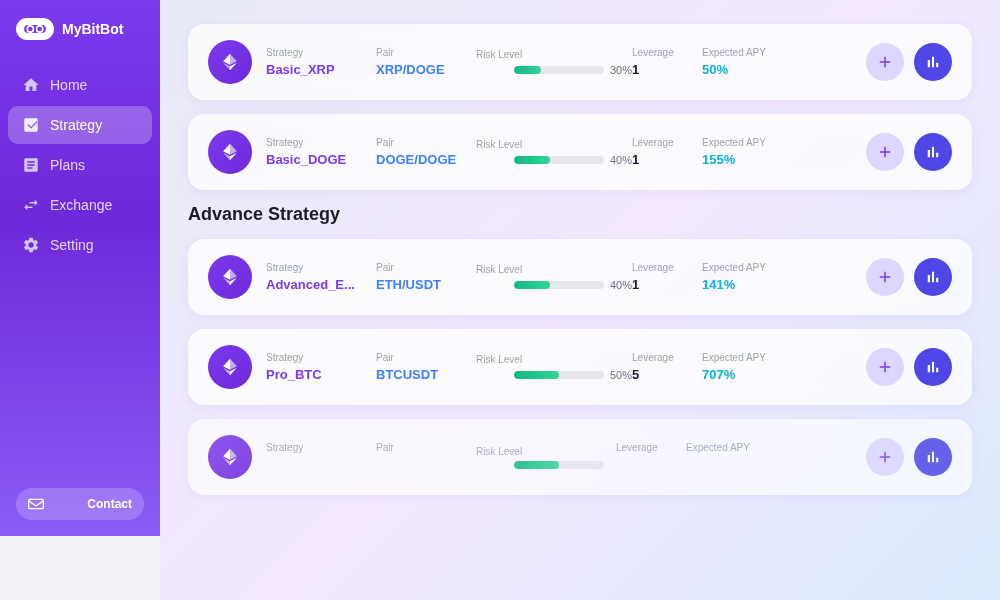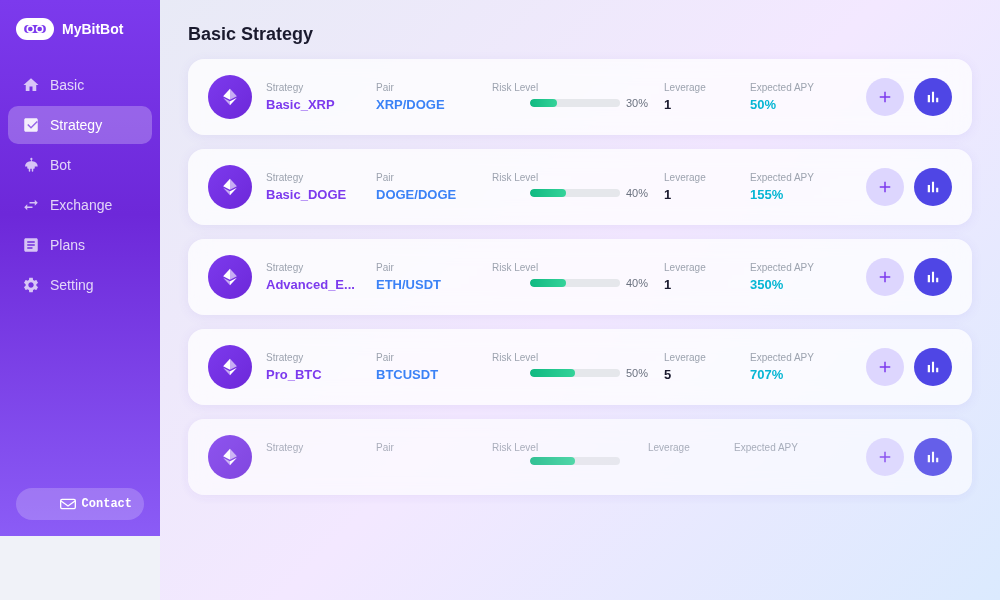--- a/index.html
+++ b/index.html
@@ -63,31 +63,30 @@
     }
     .nav-item.active {
       background: rgba(255,255,255,0.25);
       color: white;
     }
     .nav-icon { width: 18px; height: 18px; opacity: 0.9; }
 
     .sidebar-contact {
       display: flex;
       align-items: center;
-      justify-content: flex-end;
+      justify-content: space-between;
       gap: 6px;
       background: rgba(255,255,255,0.2);
       border-radius: 20px;
       margin: 0 16px;
       padding: 8px 12px;
       color: white;
       font-size: 12px;
       font-weight: 600;
       cursor: pointer;
-      font-family: Liberation Mono, monospace;
     }
 
     
     .main {
       flex: 1;
       overflow-y: auto;
       padding: 24px 28px;
       background: linear-gradient(135deg, #e8eaf6 0%, #f3e8ff 50%, #dbeafe 100%);
     }
 
@@ -136,22 +135,22 @@
     }
     .strategy-name {
       color: #7c3aed;
       font-weight: 700;
       font-size: 13px;
     }
 
     .card-cols {
       display: flex;
       flex: 1;
-      align-items: flex-start;
-      gap: 16px;
+      align-items: center;
+      gap: 0;
     }
 
     .card-col {
       display: flex;
       flex-direction: column;
       min-width: 90px;
     }
     .col-pair { min-width: 100px; }
     .col-risk { min-width: 140px; }
     .col-leverage { min-width: 70px; }
@@ -239,49 +238,43 @@
     </div>
     <span class="logo-text">MyBitBot</span>
   </div>
 
   <nav class="sidebar-nav">
 
     <div class="nav-item">
       <svg class="nav-icon" viewBox="0 0 24 24" fill="currentColor">
         <path d="M10 20v-6h4v6h5v-8h3L12 3 2 12h3v8z"></path>
       </svg>
-      <span>Basic</span>
+      <span>Home</span>
     </div>
 
     <div class="nav-item active">
       <svg class="nav-icon" viewBox="0 0 24 24" fill="currentColor">
         <path d="M19 3H5c-1.1 0-2 .9-2 2v14c0 1.1.9 2 2 2h14c1.1 0 2-.9 2-2V5c0-1.1-.9-2-2-2zm-7 14l-5-5 1.41-1.41L12 14.17l7.59-7.59L21 8l-9 9z"></path>
       </svg>
       <span>Strategy</span>
     </div>
 
+
     <div class="nav-item">
       <svg class="nav-icon" viewBox="0 0 24 24" fill="currentColor">
-        <path d="M12 2a2 2 0 0 1 2 2c0 .74-.4 1.39-1 1.73V7h1a7 7 0 0 1 7 7H4a7 7 0 0 1 7-7h1V5.73c-.6-.34-1-.99-1-1.73a2 2 0 0 1 2-2M7 14v2a1 1 0 0 0 1 1h1v3a1 1 0 0 0 2 0v-3h2v3a1 1 0 0 0 2 0v-3h1a1 1 0 0 0 1-1v-2H7m9.5-1a.5.5 0 0 1 .5.5.5.5 0 0 1-.5.5.5.5 0 0 1-.5-.5.5.5 0 0 1 .5-.5m-9 0a.5.5 0 0 1 .5.5.5.5 0 0 1-.5.5.5.5 0 0 1-.5-.5.5.5 0 0 1 .5-.5z"></path>
-      </svg>
-      <span>Bot</span>
+        <path d="M19 3H5c-1.1 0-2 .9-2 2v14c0 1.1.9 2 2 2h14c1.1 0 2-.9 2-2V5c0-1.1-.9-2-2-2zm-5 14H7v-2h7v2zm3-4H7v-2h10v2zm0-4H7V7h10v2z"></path>
+      </svg>
+      <span>Plans</span>
     </div>
 
     <div class="nav-item">
       <svg class="nav-icon" viewBox="0 0 24 24" fill="currentColor">
         <path d="M6.99 11L3 15l3.99 4v-3H14v-2H6.99v-3zM21 9l-3.99-4v3H10v2h7.01v3L21 9z"></path>
       </svg>
       <span>Exchange</span>
-    </div>
-
-    <div class="nav-item">
-      <svg class="nav-icon" viewBox="0 0 24 24" fill="currentColor">
-        <path d="M19 3H5c-1.1 0-2 .9-2 2v14c0 1.1.9 2 2 2h14c1.1 0 2-.9 2-2V5c0-1.1-.9-2-2-2zm-5 14H7v-2h7v2zm3-4H7v-2h10v2zm0-4H7V7h10v2z"></path>
-      </svg>
-      <span>Plans</span>
     </div>
 
     <div class="nav-item">
       <svg class="nav-icon" viewBox="0 0 24 24" fill="currentColor">
         <path d="M19.14,12.94c0.04-0.3,0.06-0.61,0.06-0.94c0-0.32-0.02-0.64-0.07-0.94l2.03-1.58c0.18-0.14,0.23-0.41,0.12-0.61 l-1.92-3.32c-0.12-0.22-0.37-0.29-0.59-0.22l-2.39,0.96c-0.5-0.38-1.03-0.7-1.62-0.94L14.4,2.81c-0.04-0.24-0.24-0.41-0.48-0.41 h-3.84c-0.24,0-0.43,0.17-0.47,0.41L9.25,5.35C8.66,5.59,8.12,5.92,7.63,6.29L5.24,5.33c-0.22-0.08-0.47,0-0.59,0.22L2.74,8.87 C2.62,9.08,2.66,9.34,2.86,9.48l2.03,1.58C4.84,11.36,4.8,11.69,4.8,12s0.02,0.64,0.07,0.94l-2.03,1.58 c-0.18,0.14-0.23,0.41-0.12,0.61l1.92,3.32c0.12,0.22,0.37,0.29,0.59,0.22l2.39-0.96c0.5,0.38,1.03,0.7,1.62,0.94l0.36,2.54 c0.05,0.24,0.24,0.41,0.48,0.41h3.84c0.24,0,0.44-0.17,0.47-0.41l0.36-2.54c0.59-0.24,1.13-0.56,1.62-0.94l2.39,0.96 c0.22,0.08,0.47,0,0.59-0.22l1.92-3.32c0.12-0.22,0.07-0.47-0.12-0.61L19.14,12.94z M12,15.6c-1.98,0-3.6-1.62-3.6-3.6 s1.62-3.6,3.6-3.6s3.6,1.62,3.6,3.6S13.98,15.6,12,15.6z"></path>
       </svg>
       <span>Setting</span>
     </div>
   </nav>
 
@@ -289,21 +282,20 @@
     <svg width="16" height="16" viewBox="0 0 24 24" fill="white">
       <rect x="1" y="5" width="22" height="14" rx="2" fill="none" stroke="white" stroke-width="2"></rect>
       <path d="M23 7l-11 8L1 7" stroke="white" stroke-width="2" fill="none"></path>
     </svg>
     <span>Contact</span>
   </div>
 </div>
 
 <div class="main">
 
-  <div class="section-title">Basic Strategy</div>
 
   <div class="strategy-card">
     <div class="card-icon-wrap">
       <svg viewBox="0 0 32 32" fill="none" xmlns="http://www.w3.org/2000/svg">
         <polygon points="16,4 16,20 26,15" fill="rgba(255,255,255,0.6)"></polygon>
         <polygon points="16,4 6,15 16,20" fill="white"></polygon>
         <polygon points="16,22 6,17 16,28" fill="rgba(255,255,255,0.6)"></polygon>
         <polygon points="16,22 26,17 16,28" fill="white"></polygon>
       </svg>
     </div>
@@ -391,20 +383,21 @@
           </svg>
       </button>
       <button class="action-btn chart">
         <svg width="18" height="18" viewBox="0 0 24 24" fill="white">
             <path d="M5 9.2h3V19H5zM10.6 5h2.8v14h-2.8zm5.6 8H19v6h-2.8z"></path>
           </svg>
       </button>
     </div>
   </div>
 
+  <div class="section-title section-gap">Advance Strategy</div>
 
   <div class="strategy-card">
     <div class="card-icon-wrap">
       <svg viewBox="0 0 32 32" fill="none" xmlns="http://www.w3.org/2000/svg">
         <polygon points="16,4 16,20 26,15" fill="rgba(255,255,255,0.6)"></polygon>
         <polygon points="16,4 6,15 16,20" fill="white"></polygon>
         <polygon points="16,22 6,17 16,28" fill="rgba(255,255,255,0.6)"></polygon>
         <polygon points="16,22 26,17 16,28" fill="white"></polygon>
       </svg>
     </div>
@@ -425,21 +418,21 @@
           </div>
           <span class="progress-label">40%</span>
         </div>
       </div>
       <div class="card-col col-leverage">
         <span class="col-label">Leverage</span>
         <span class="col-value">1</span>
       </div>
       <div class="card-col col-apy">
         <span class="col-label">Expected APY</span>
-        <span class="col-value cyan">350%</span>
+        <span class="col-value cyan">141%</span>
       </div>
     </div>
     <div class="card-actions">
       <button class="action-btn plus">
         <svg width="18" height="18" viewBox="0 0 24 24" fill="#7c3aed">
             <path d="M19 13H13v6h-2v-6H5v-2h6V5h2v6h6v2z"></path>
           </svg>
       </button>
       <button class="action-btn chart">
         <svg width="18" height="18" viewBox="0 0 24 24" fill="white">

